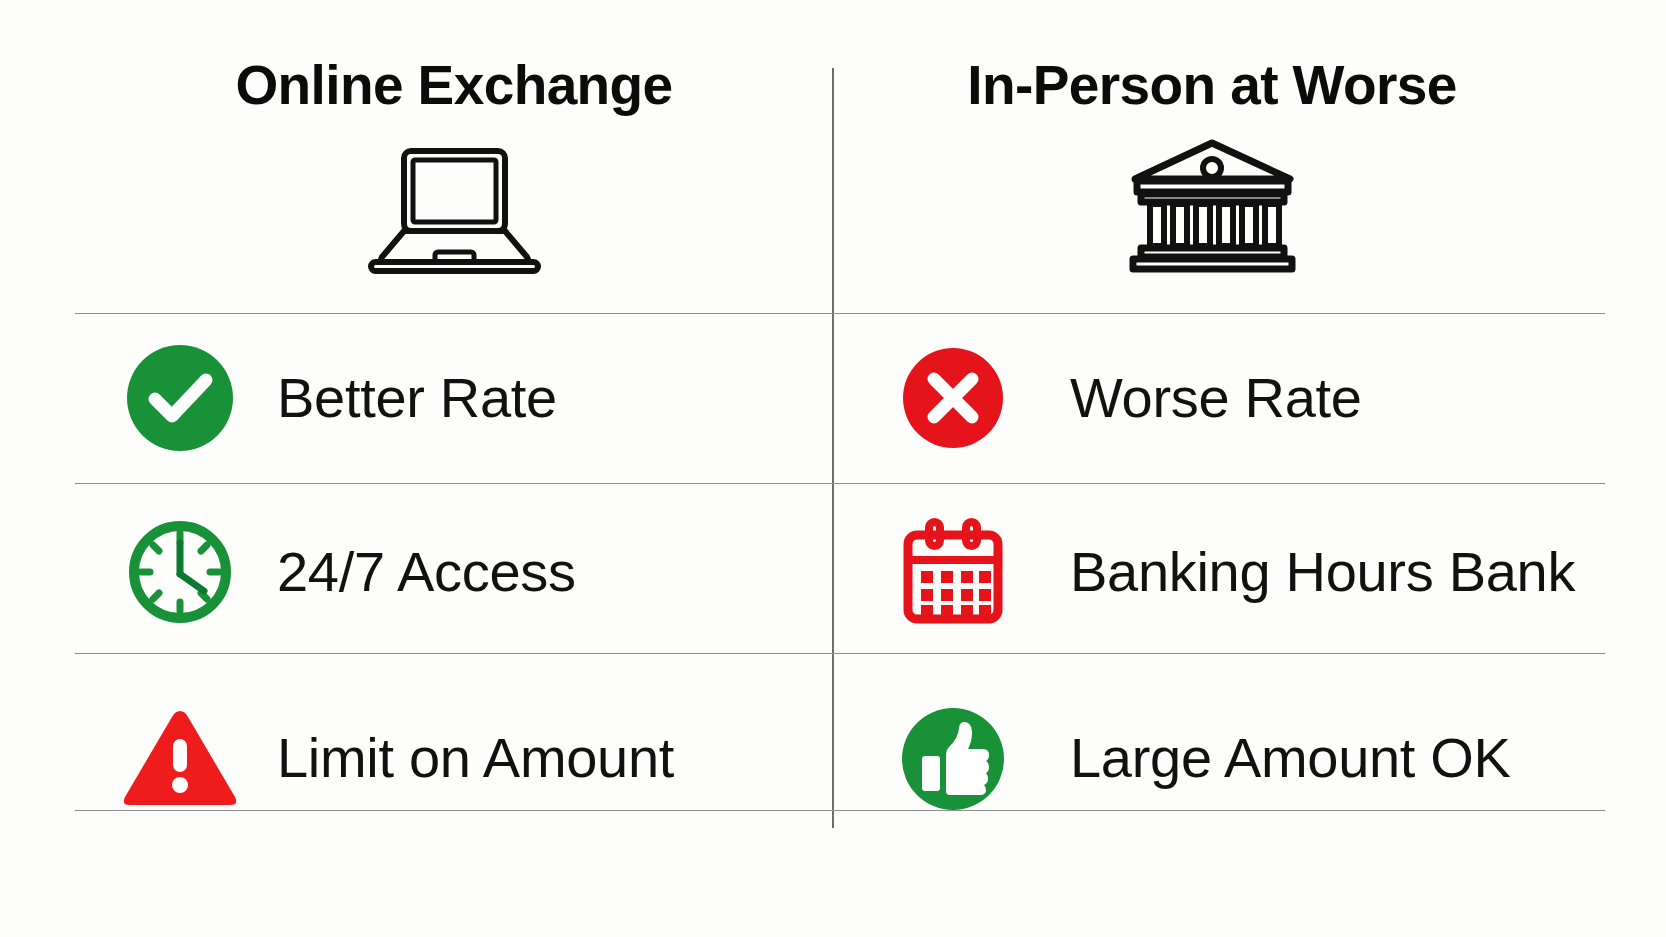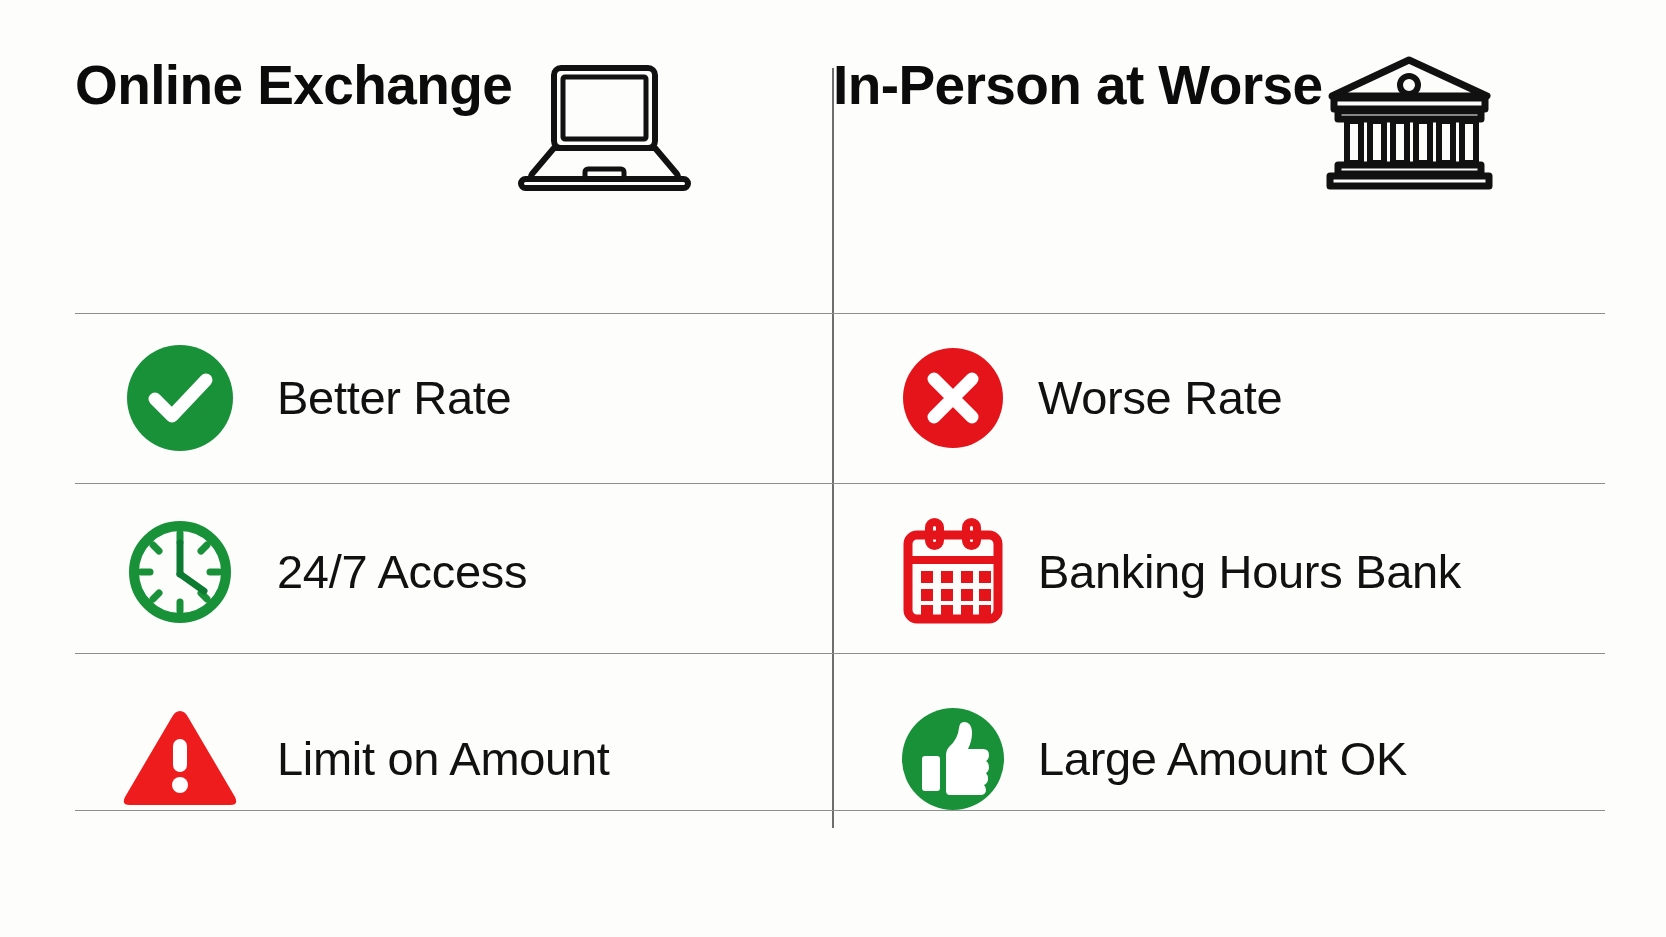--- a/index.html
+++ b/index.html
@@ -53,22 +53,22 @@
     position: absolute;
     left: 0;
     top: 0;
     width: 1530px;
     height: 283px;
     display: flex;
   }
   .header-cell {
     width: 758px;
     display: flex;
-    flex-direction: row;
-    align-items: flex-start;
+    flex-direction: column;
+    align-items: center;
   }
   .header-title {
     font-size: 55px;
     font-weight: bold;
     color: #0b0b0b;
     letter-spacing: -0.6px;
     line-height: 1;
     margin-top: 28px;
     white-space: nowrap;
   }
@@ -99,28 +99,28 @@
   .feature-cell .icon-slot {
     width: 170px;
     min-width: 170px;
     display: flex;
     align-items: center;
     justify-content: center;
   }
   .feature-cell.left .icon-slot  { margin-left: 20px; }
   .feature-cell.right .icon-slot { margin-left: 35px; }
   .feature-label {
-    font-size: 47px;
+    font-size: 56px;
     color: #111111;
     line-height: 1.05;
     letter-spacing: -0.3px;
     white-space: nowrap;
   }
   .feature-cell.left  .feature-label { margin-left: 12px; }
-  .feature-cell.right .feature-label { margin-left: 0; }
+  .feature-cell.right .feature-label { margin-left: 32px; }
 </style>
 </head>
 <body>
 
 <div id="stage">
   <div class="table-wrap">
 
     <div class="col-divider"></div>
     <div class="hdivider d1"></div>
     <div class="hdivider d2"></div>

